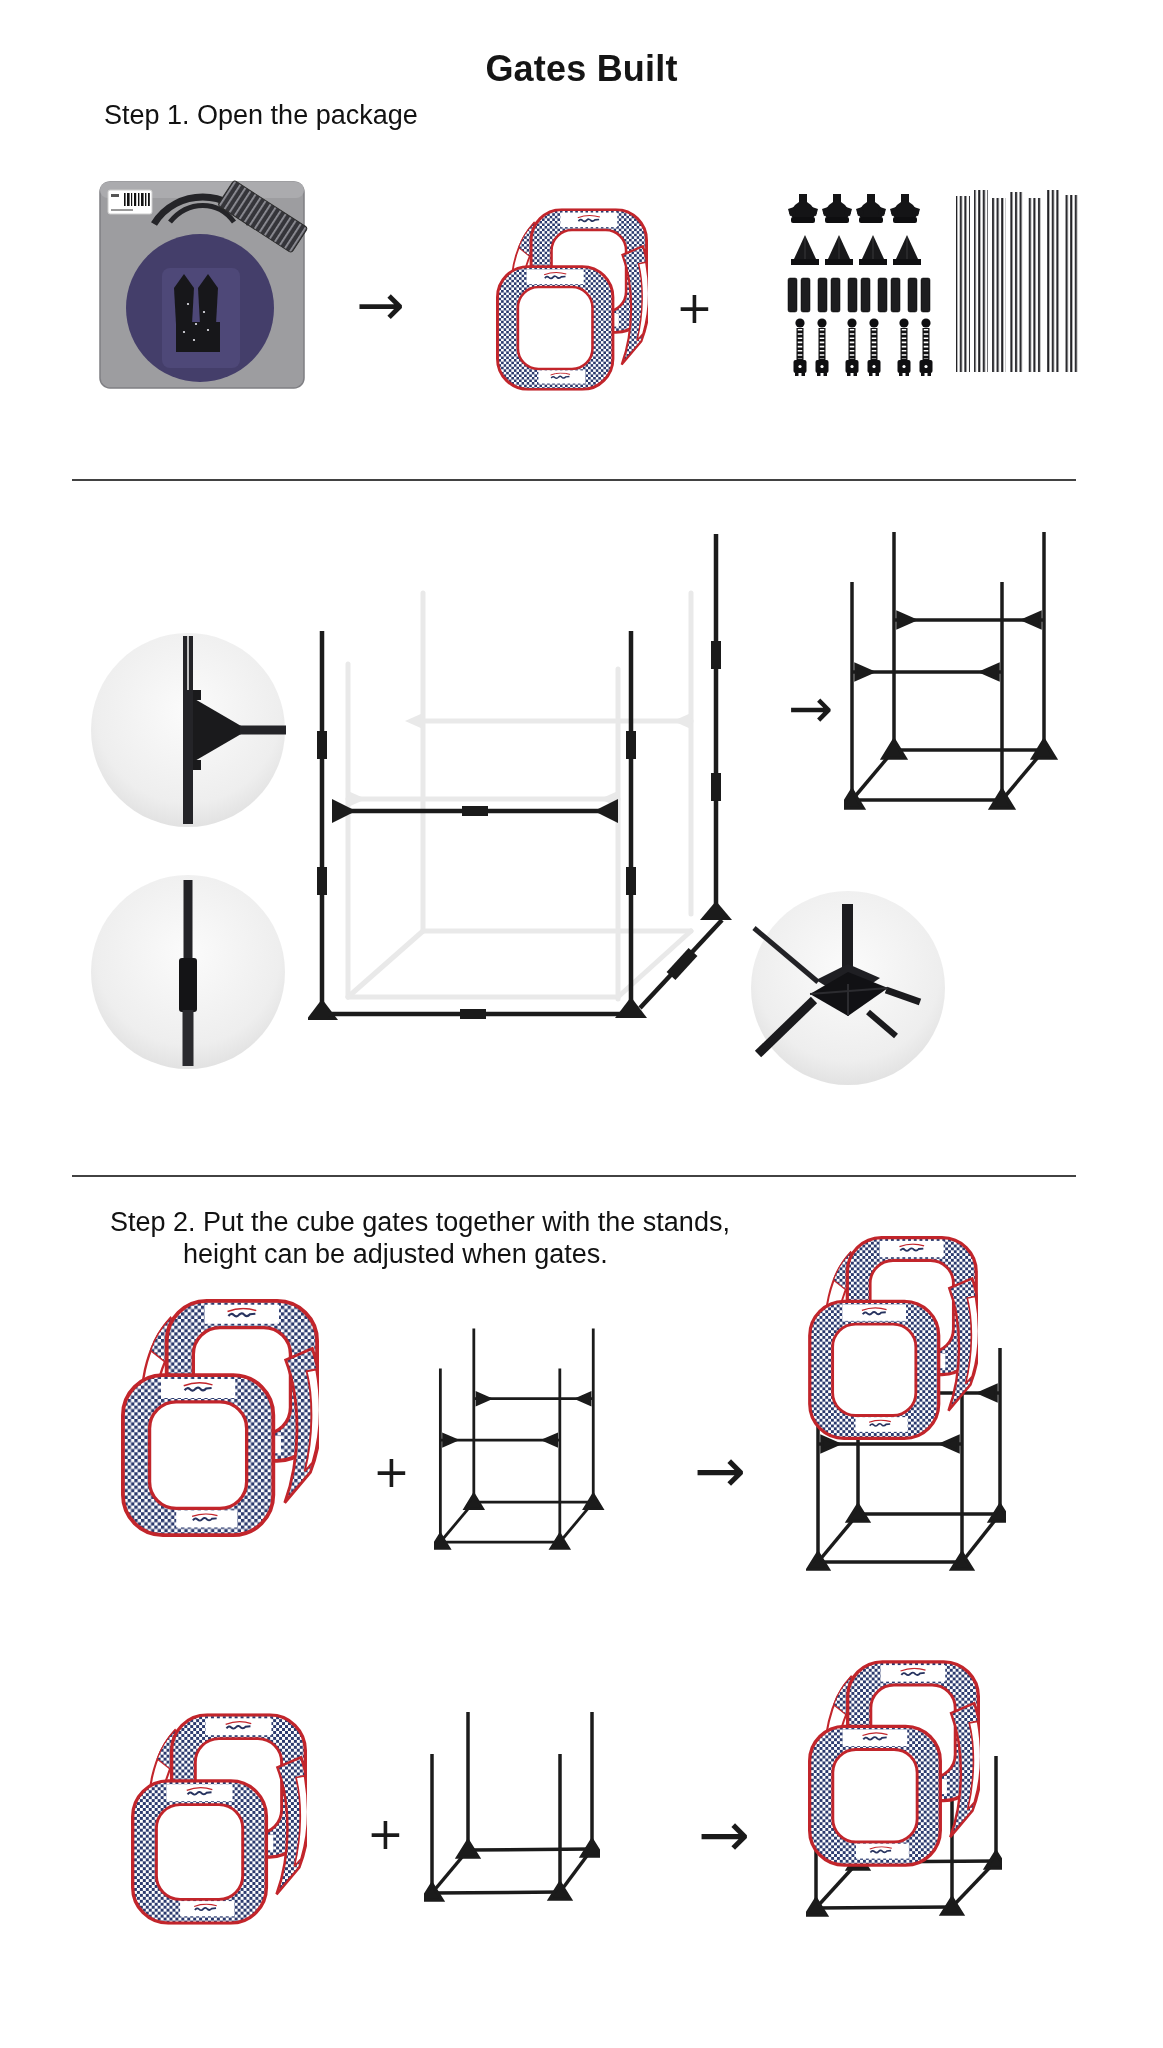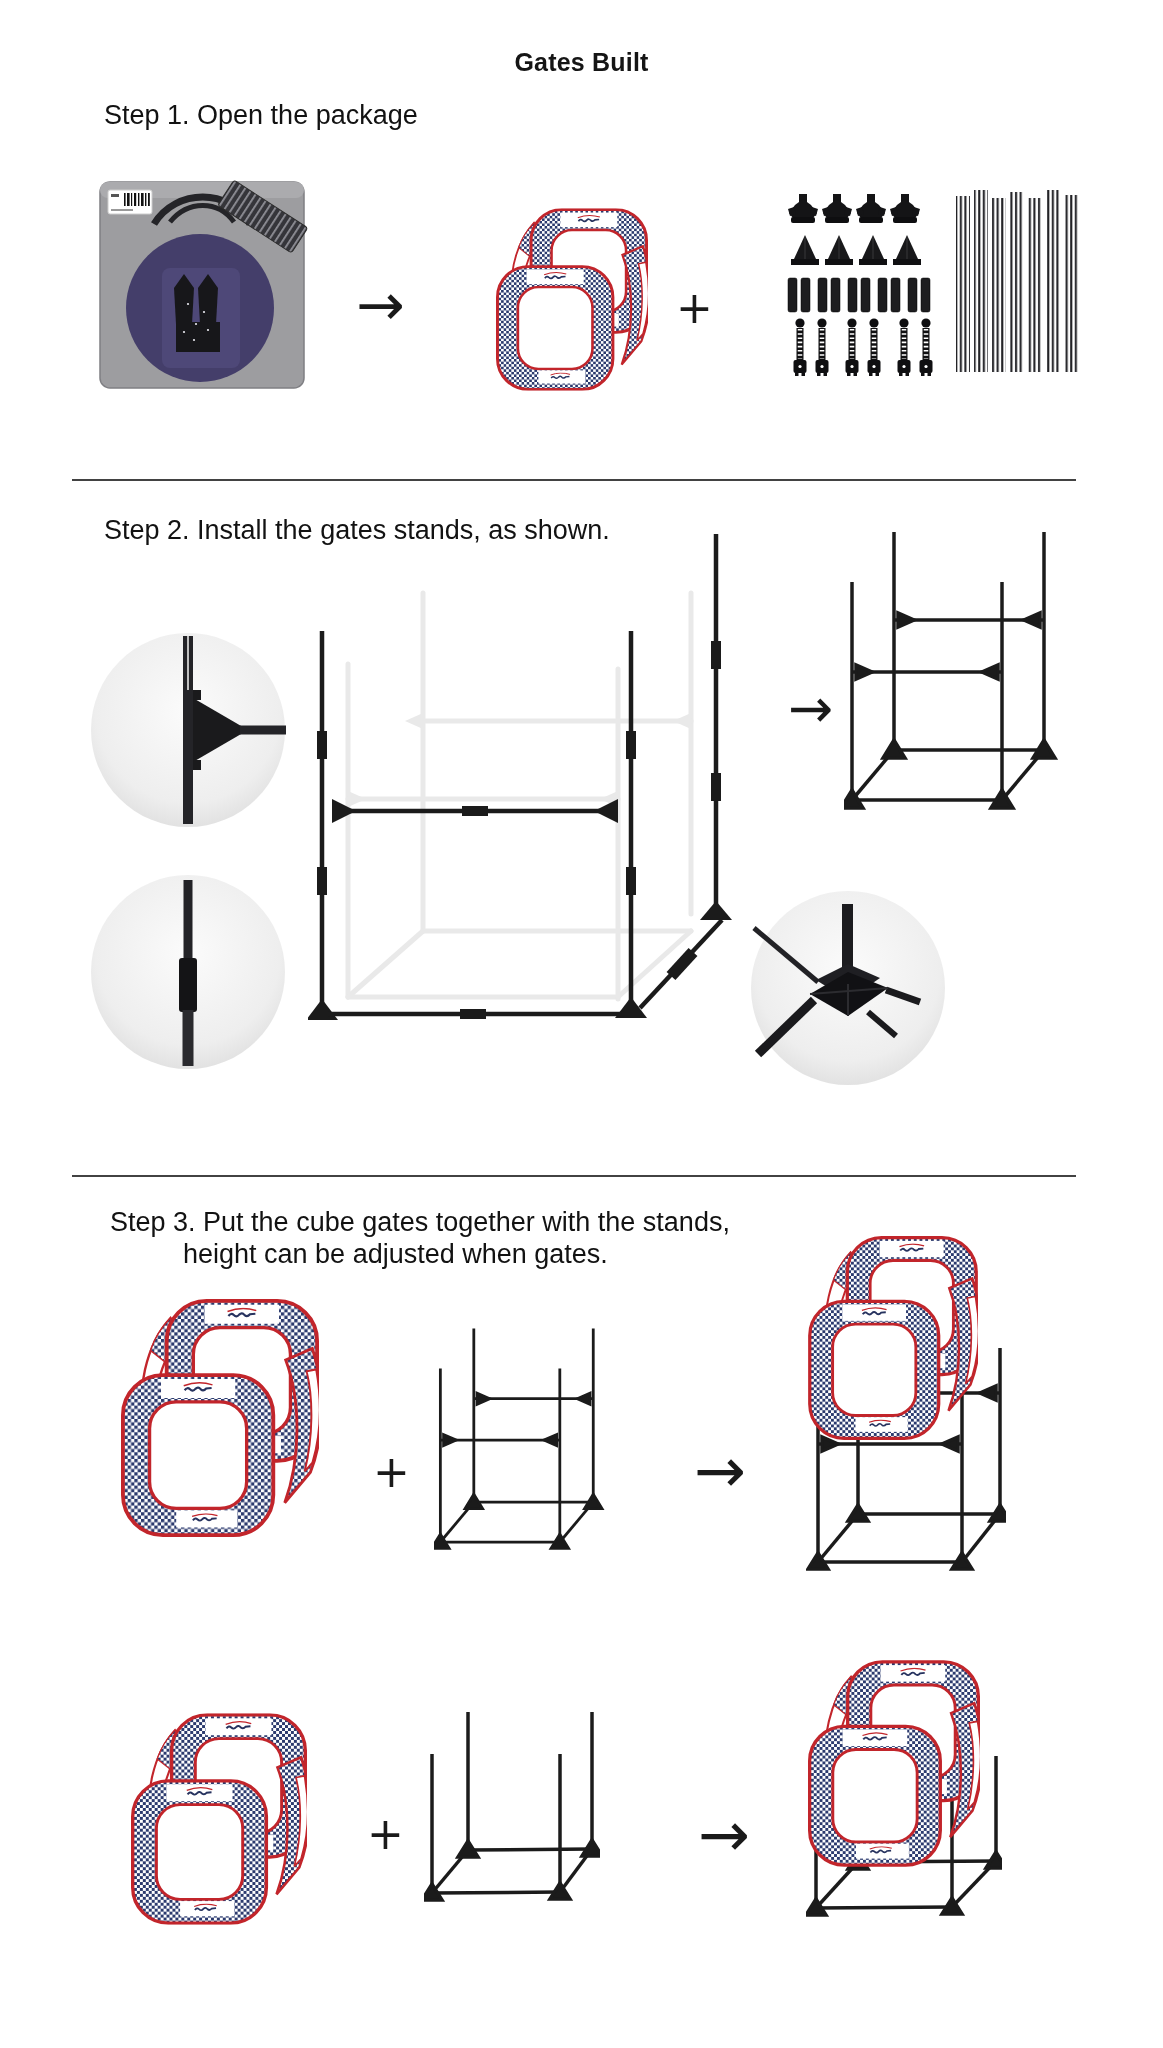--- a/index.html
+++ b/index.html
@@ -1,20 +1,20 @@
 <!DOCTYPE html>
 <html style="--gate-red: #c2252b; --checker-navy: #2b3a6e; --frame-black: #1b1b1b; --ghost-gray: #e9e9e9; --bag-gray: #9d9da0; --bag-circle-navy: #443e6a; --text: #151515;"><head>
 <meta charset="utf-8">
 <style>
   *{margin:0;padding:0;box-sizing:border-box}
   html,body{background:#fff}
   #canvas{position:relative;width:1163px;height:2048px;background:#fff;overflow:hidden;
           font-family:"Liberation Sans",sans-serif;color:#151515}
   .abs{position:absolute}
-  .title{font-size:25px;font-weight:bold;text-align:center;width:1163px;letter-spacing:.2px}
+  .title{font-size:36px;font-weight:bold;text-align:center;width:1163px;letter-spacing:.2px}
   .step-label{font-size:27px;color:#121212;white-space:nowrap}
   .op{font-family:"DejaVu Sans",sans-serif;color:#1a1a1a;line-height:1;white-space:nowrap}
   .divider{height:0;border-top:2px solid #424242}
   svg{display:block}
   .defs{position:absolute;width:0;height:0;overflow:hidden}
 </style>
 </head>
 <body>
 
 <svg class="defs" aria-hidden="true">
@@ -235,21 +235,20 @@
       <rect x="208" y="8" width="14" height="174" fill="url(#polestripe)"></rect>
       <rect x="226" y="2" width="14" height="180" fill="url(#polestripe)"></rect>
       <rect x="244" y="8" width="14" height="174" fill="url(#polestripe)"></rect>
       <rect x="262" y="0" width="14" height="182" fill="url(#polestripe)"></rect>
       <rect x="280" y="5" width="14" height="177" fill="url(#polestripe)"></rect>
     </g>
   </svg>
 
   <div class="abs divider" style="top:479px;left:72px;width:1004px"></div>
 
-  <div class="abs step-label" style="top:515px;left:104px">Step 2. Install the gates stands, as shown.</div>
 
   <svg class="abs" style="top:630px;left:88px" width="200" height="200" viewBox="0 0 200 200">
     <circle cx="100" cy="100" r="97" fill="url(#calloutGrad)"></circle>
     <rect x="95" y="6" width="10" height="188" fill="#242428"></rect>
     <rect x="99.2" y="6" width="1.6" height="54" fill="#e8e8e8"></rect>
     <polygon points="105,68 105,132 160,100" fill="#1a1a1c"></polygon>
     <rect x="105" y="60" width="8" height="10" fill="#1a1a1c"></rect>
     <rect x="105" y="130" width="8" height="10" fill="#1a1a1c"></rect>
     <rect x="152" y="95.5" width="46" height="9" fill="#242428"></rect>
   </svg>
@@ -318,21 +317,21 @@
     <line x1="138" y1="102" x2="172" y2="114" stroke="#1a1a1d" stroke-width="7"></line>
     <line x1="120" y1="124" x2="148" y2="148" stroke="#1a1a1d" stroke-width="6"></line>
     <polygon points="100,76 132,90 100,112 68,92" fill="#1f1f23"></polygon>
     <polygon points="100,84 140,100 100,128 62,106" fill="#111114"></polygon>
     <line x1="100" y1="96" x2="100" y2="128" stroke="#2c2c30" stroke-width="2"></line>
     <line x1="62" y1="106" x2="140" y2="100" stroke="#2c2c30" stroke-width="2"></line>
   </svg>
 
   <div class="abs divider" style="top:1175px;left:72px;width:1004px"></div>
 
-  <div class="abs step-label" style="top:1207px;left:110px">Step 3. Put the cube gates together with the stands,</div>
+  <div class="abs step-label" style="top:1207px;left:110px">Step 2. Put the cube gates together with the stands,</div>
   <div class="abs step-label" style="top:1239px;left:183px">height can be adjusted when gates.</div>
 
   <svg class="abs" style="top:1299px;left:121px" width="198" height="238" viewBox="0 0 208 250">
     <use href="#gate-cube"></use>
   </svg>
 
   <div class="abs op" style="top:1450px;left:373px;font-size:44px">+</div>
 
   <svg class="abs" style="top:1322px;left:434px" width="172" height="233" viewBox="0 0 216 292">
     <use href="#stand-tall"></use>

